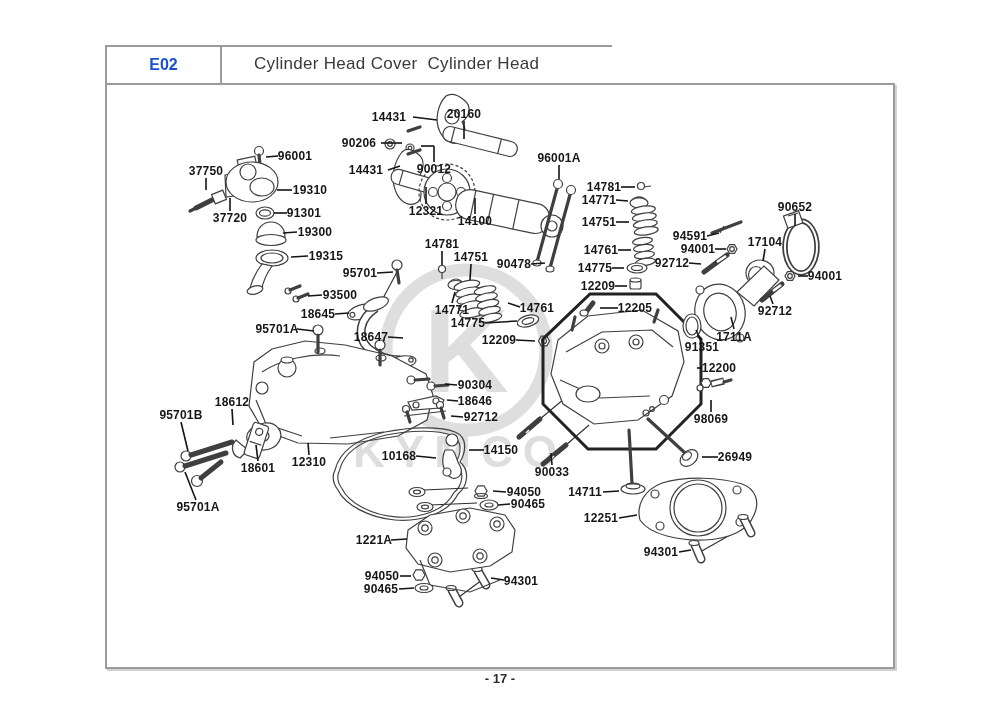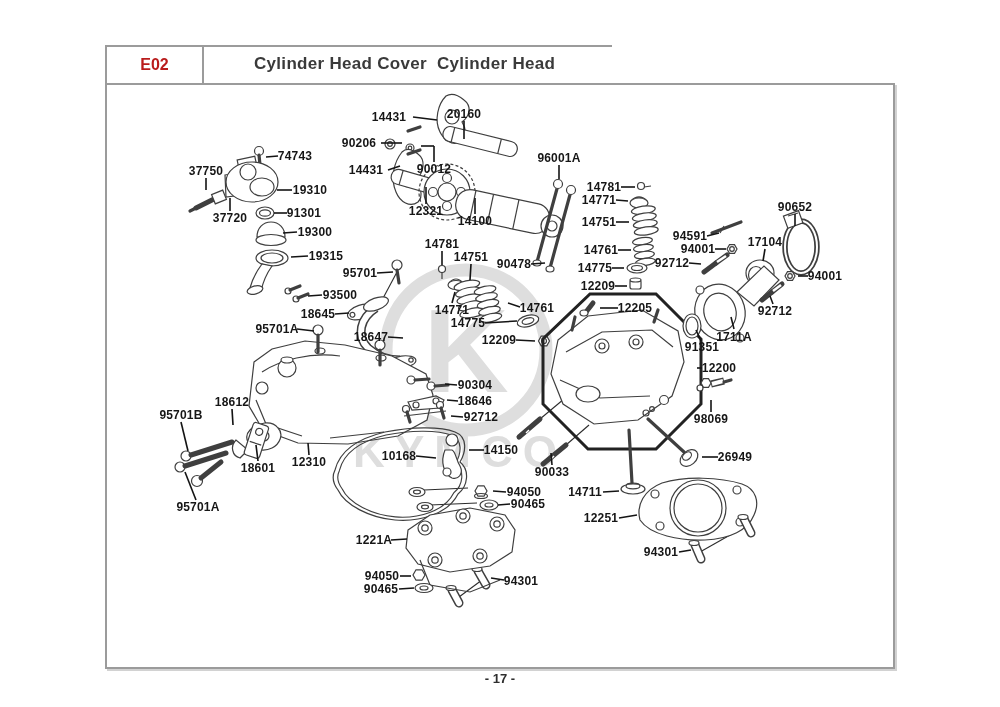--- a/index.html
+++ b/index.html
@@ -2,25 +2,25 @@
 <html><head>
 <meta charset="utf-8">
 <style>
   html,body{margin:0;padding:0;background:#fff;}
   .page{position:relative;width:1000px;height:707px;background:#fff;overflow:hidden;
         font-family:"Liberation Sans",sans-serif;}
   .frame{position:absolute;left:105px;top:83px;width:786px;height:582px;
          border:2px solid #9b9b9b;box-shadow:2px 2px 0 #d2d2d2;background:transparent;}
   .hdr-topline{position:absolute;left:105px;top:45px;width:507px;height:0;
                border-top:2px solid #9b9b9b;}
-  .hdr-box{position:absolute;left:105px;top:45px;width:99px;height:40px;
+  .hdr-box{position:absolute;left:105px;top:45px;width:117px;height:40px;
            border:2px solid #9b9b9b;box-sizing:border-box;display:flex;
            align-items:center;justify-content:center;
-           font-weight:bold;font-size:16px;color:#b91c1c;}
-  .hdr-title{position:absolute;left:254px;top:54px;font-weight:bold;font-size:17px;
+           font-weight:bold;font-size:16px;color:#1d4ed8;}
+  .hdr-title{position:absolute;left:254px;top:54px;font-weight:normal;font-size:17px;
              color:#3a3a3a;white-space:pre;letter-spacing:0.3px;}
   .footer{position:absolute;left:0;top:671px;width:1000px;text-align:center;
           font-weight:bold;font-size:13px;color:#2e2e2e;}
   .lbl{position:absolute;transform:translate(-50%,-50%);white-space:nowrap;
        font-weight:bold;font-size:12px;color:#161616;letter-spacing:0.2px;}
   svg{position:absolute;left:0;top:0;}
   .p{stroke:#3f3f3f;fill:none;stroke-width:1.2;}
   .pf{stroke:#3f3f3f;fill:#fff;stroke-width:1.2;}
   .ld{stroke:#141414;stroke-width:1.6;}
   .thin{stroke:#2c2c2c;stroke-width:1.1;}
@@ -503,21 +503,21 @@
   </svg>
 
   <div class="lbl" style="left:389px;top:117px">14431</div>
   <div class="lbl" style="left:464px;top:114px">20160</div>
   <div class="lbl" style="left:359px;top:143px">90206</div>
   <div class="lbl" style="left:366px;top:170px">14431</div>
   <div class="lbl" style="left:434px;top:169px">90012</div>
   <div class="lbl" style="left:426px;top:211px">12321</div>
   <div class="lbl" style="left:475px;top:221px">14100</div>
   <div class="lbl" style="left:559px;top:158px">96001A</div>
-  <div class="lbl" style="left:295px;top:156px">74743</div>
+  <div class="lbl" style="left:295px;top:156px">96001</div>
   <div class="lbl" style="left:206px;top:171px">37750</div>
   <div class="lbl" style="left:310px;top:190px">19310</div>
   <div class="lbl" style="left:230px;top:218px">37720</div>
   <div class="lbl" style="left:304px;top:213px">91301</div>
   <div class="lbl" style="left:315px;top:232px">19300</div>
   <div class="lbl" style="left:326px;top:256px">19315</div>
   <div class="lbl" style="left:360px;top:273px">95701</div>
   <div class="lbl" style="left:340px;top:295px">93500</div>
   <div class="lbl" style="left:318px;top:314px">18645</div>
   <div class="lbl" style="left:277px;top:329px">95701A</div>

